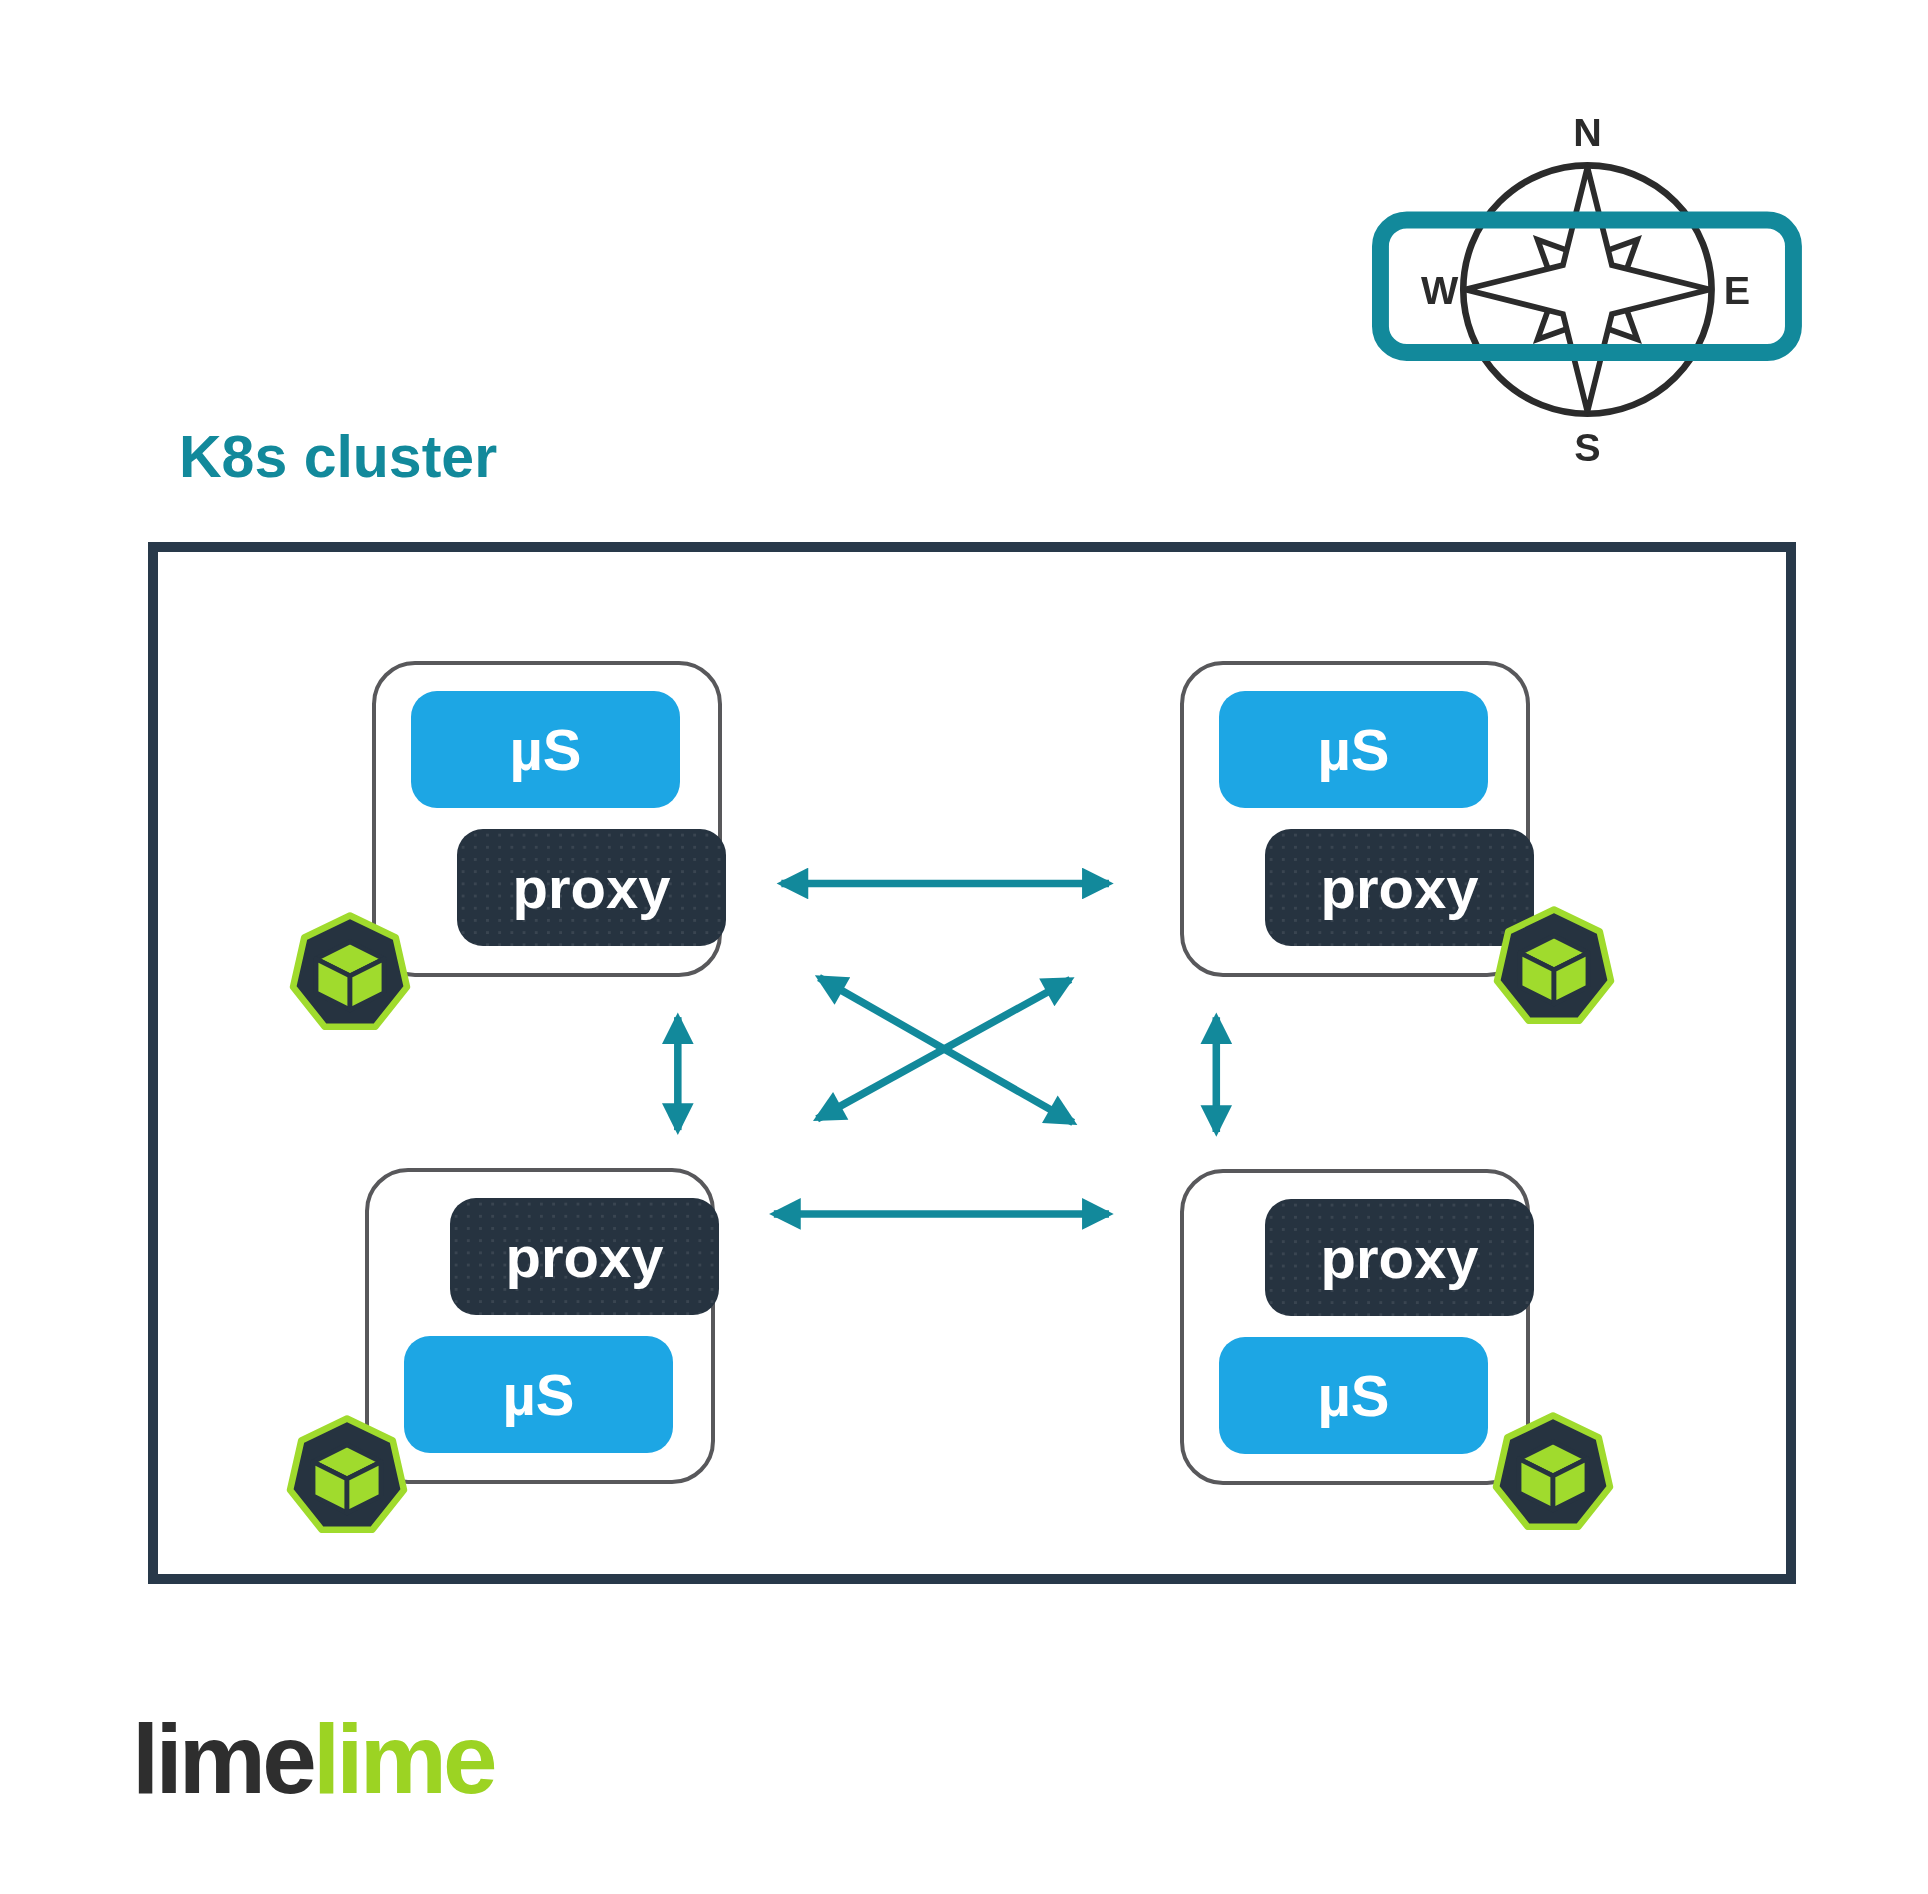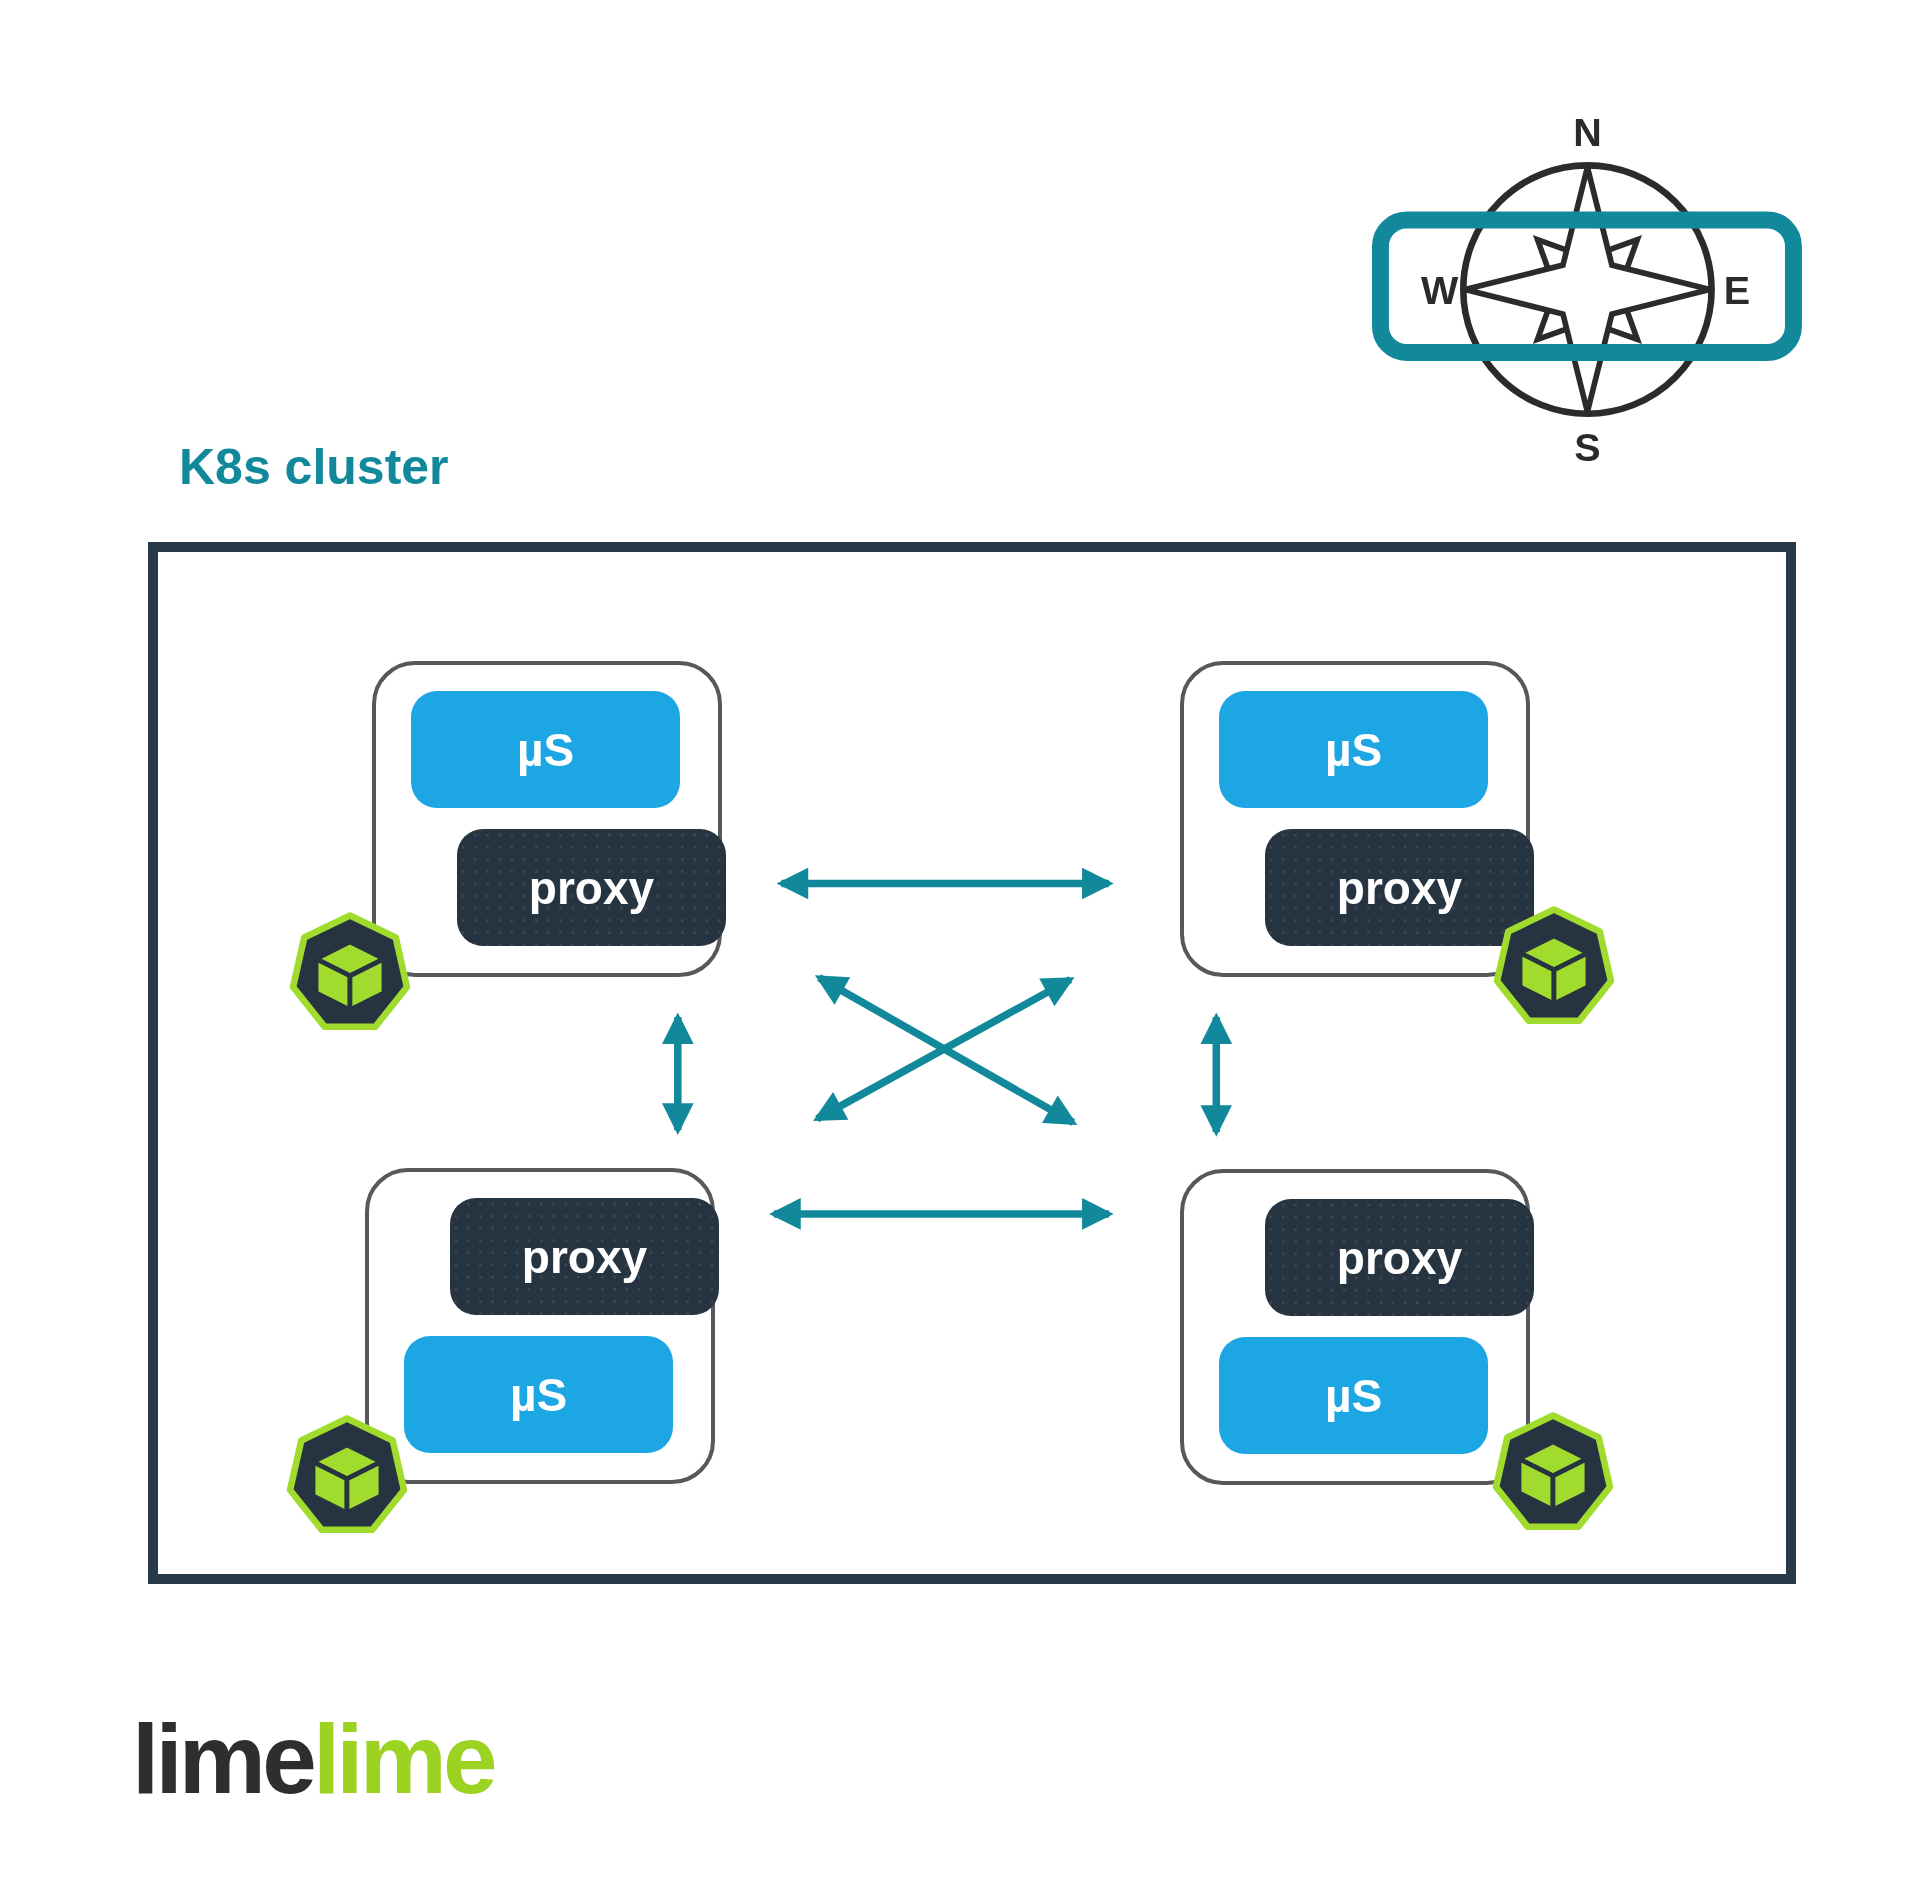--- a/index.html
+++ b/index.html
@@ -4,22 +4,22 @@
 <style>
   html,body{margin:0;padding:0;background:#ffffff;}
   body{
     width:1928px;height:1895px;position:relative;overflow:hidden;
     font-family:"Liberation Sans","DejaVu Sans",sans-serif;
   }
   .abs{position:absolute;}
 
   
   .cluster-title{
-    left:179px;top:438px;
-    font-size:50px;font-weight:700;color:#12899B;letter-spacing:0px;
+    left:179px;top:423px;
+    font-size:59px;font-weight:700;color:#12899B;letter-spacing:0px;
   }
 
   
   .cluster-box{
     left:148px;top:542px;width:1628px;height:1022px;
     border:10.4px solid #28394A;background:transparent;
   }
 
   
   .pod{
@@ -27,21 +27,21 @@
     background:#ffffff;box-sizing:border-box;
   }
   .pod-tl{left:372px;top:661px;}
   .pod-tr{left:1180px;top:661px;}
   .pod-bl{left:365px;top:1168px;}
   .pod-br{left:1180px;top:1169px;}
 
   .chip{
     position:absolute;left:35px;width:269px;height:117px;border-radius:26px;
     display:flex;align-items:center;justify-content:center;
-    color:#ffffff;font-size:46px;font-weight:700;
+    color:#ffffff;font-size:58px;font-weight:700;
   }
   .chip-1{top:26px;}
   .chip-2{top:164px;}
   .chip-blue{background:#1DA6E4;}
   .chip-dark{
     background-color:#263340;
     background-image:radial-gradient(rgba(255,255,255,0.09) 1.4px, transparent 1.5px);
     background-size:12.2px 12.2px;
     margin-left:46px;
   }

